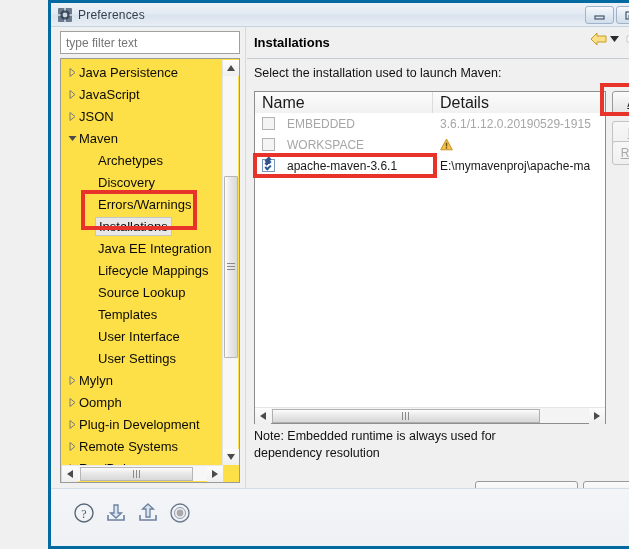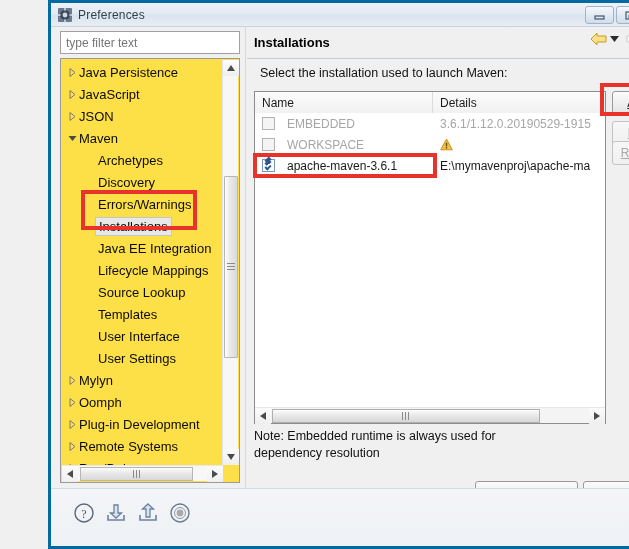--- a/index.html
+++ b/index.html
@@ -137,32 +137,32 @@
   #titlerule {
     position: absolute; left: 0px; top: 30px; width: 433px; height: 1px;
     background: #c6ccd4;
   }
   #navbar {
     position: absolute; right: 5px; top: 4px;
     display: flex; align-items: center; gap: 3px;
   }
   .navicon { display: flex; align-items: center; justify-content: center; }
   #desc {
-    position: absolute; left: 13px; top: 38px;
+    position: absolute; left: 7px; top: 38px;
     font-size: 12.5px; color: #111;
   }
 
   
   #tablewrap {
     position: absolute; left: 7px; top: 63px; width: 352px; height: 333px;
     background: #ffffff; border: 1px solid #8d8d8d;
   }
   #thead { display: flex; height: 21px; border-bottom: 1px solid #dcdcdc; }
   .th {
-    font-size: 12px; color: #1a1a1a;
+    font-size: 16px; color: #1a1a1a;
     display: flex; align-items: center;
     padding-left: 7px;
     background: linear-gradient(to bottom,#fcfcfc,#f1f1f1);
     border-right: 1px solid #dcdcdc;
     height: 21px;
   }
   .th.c1 { width: 178px; }
   .th.c2 { width: 172px; border-right: none; }
   #tbody { position: relative; }
   .trow { display: flex; height: 21px; align-items: center; }

